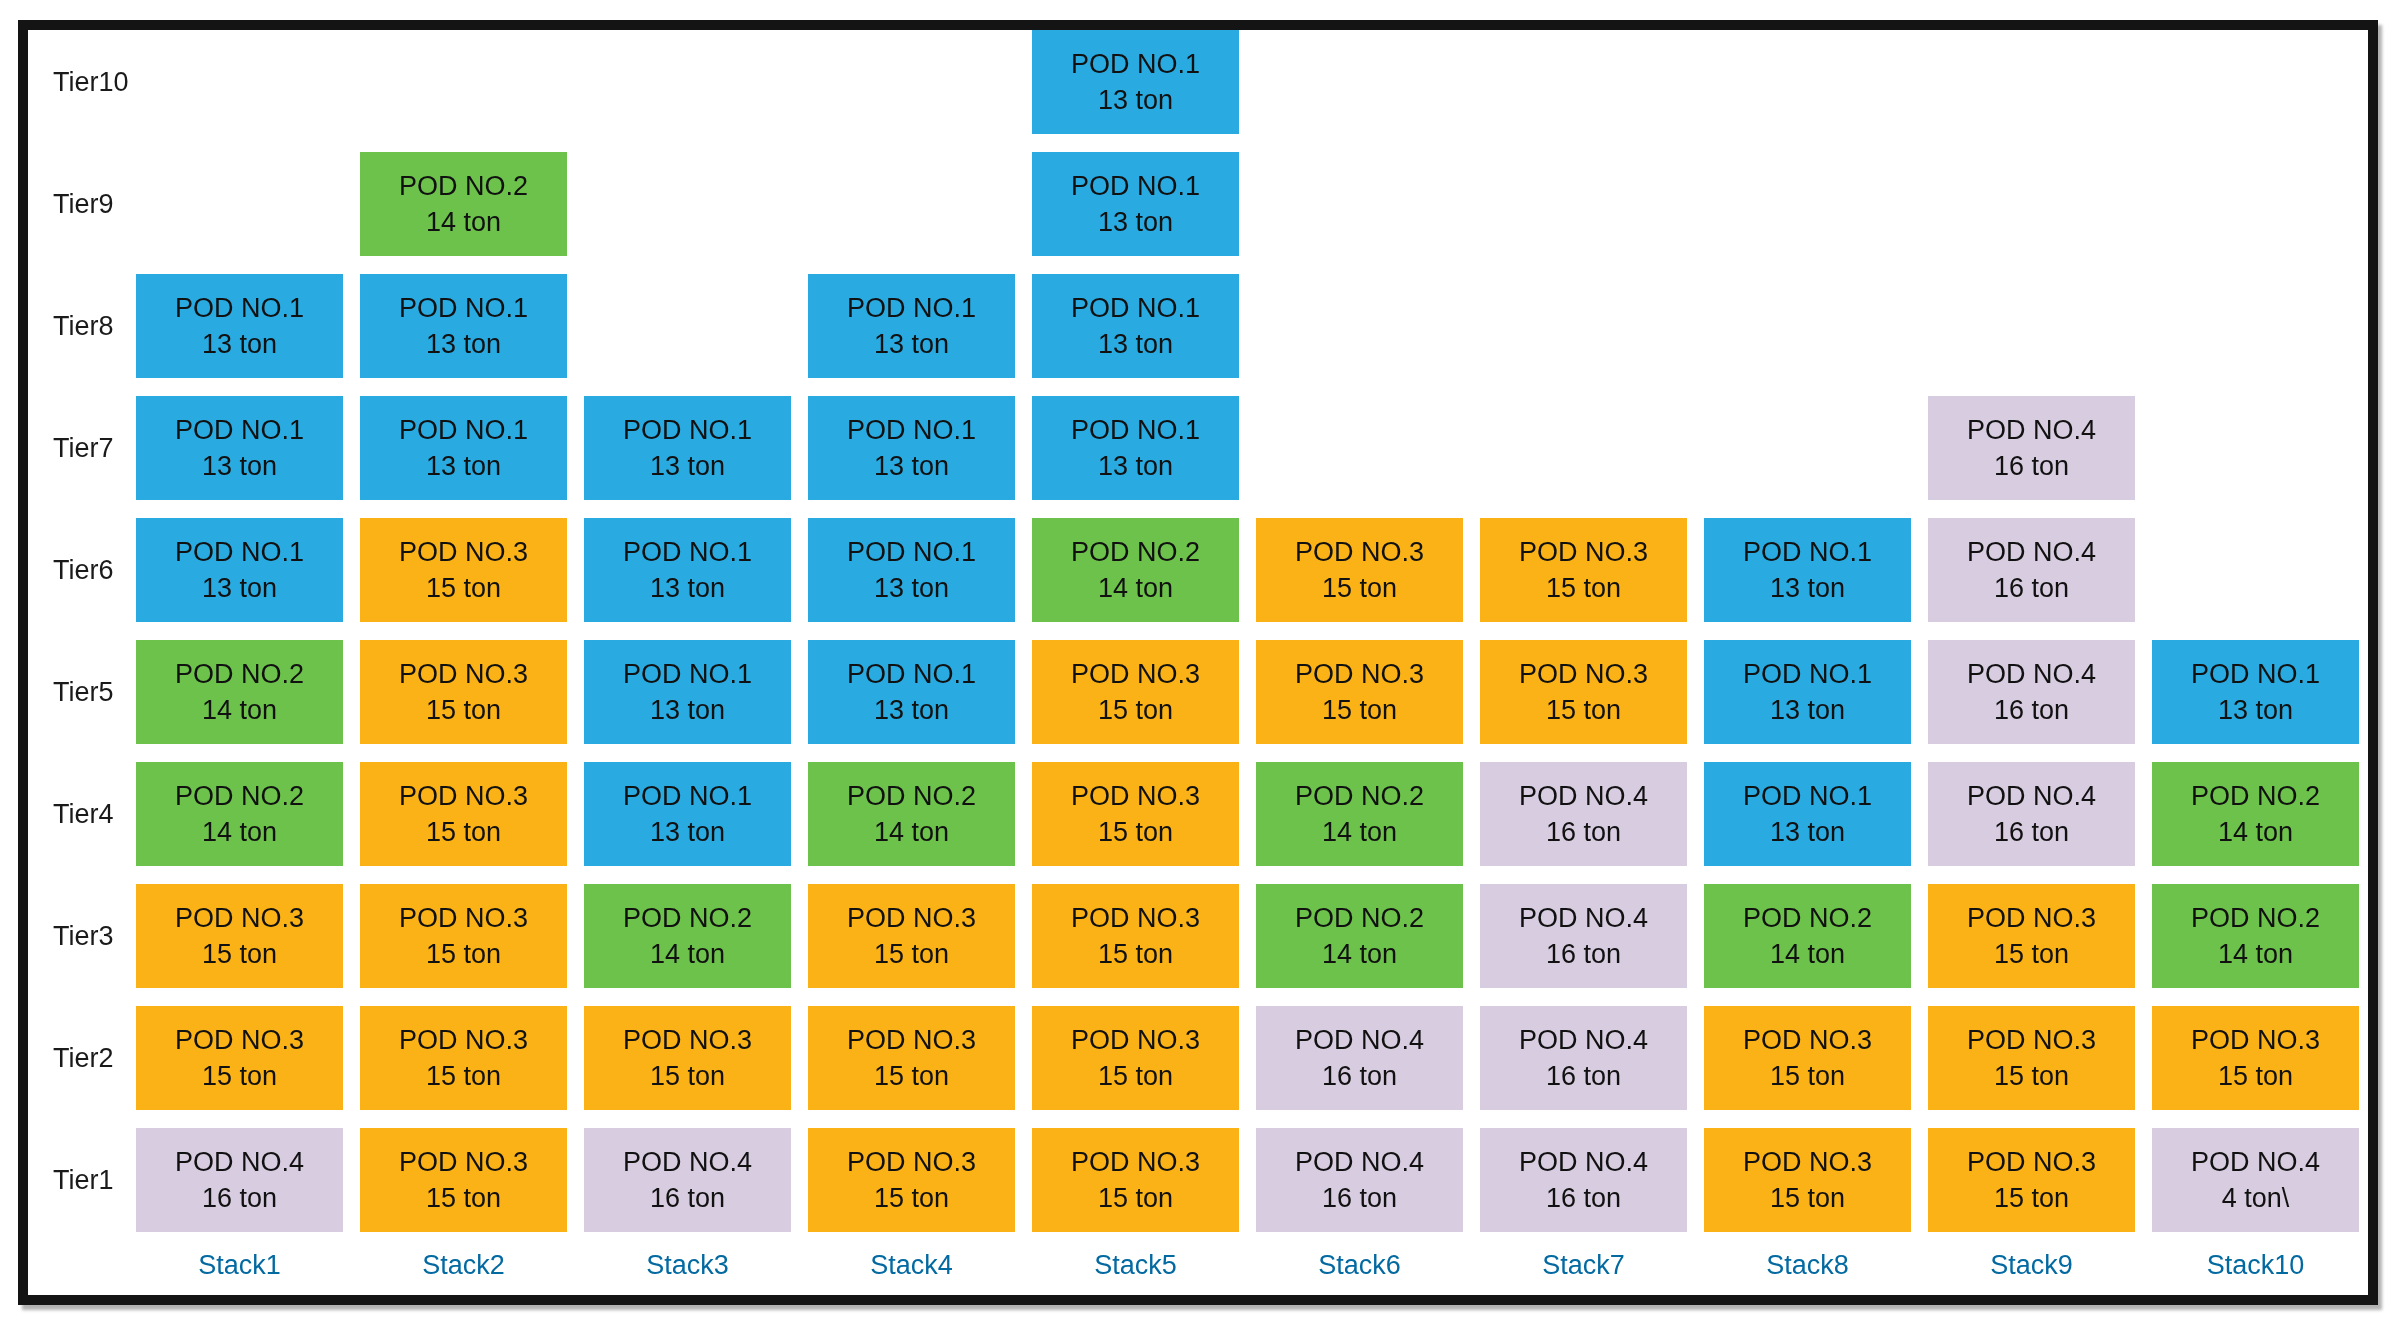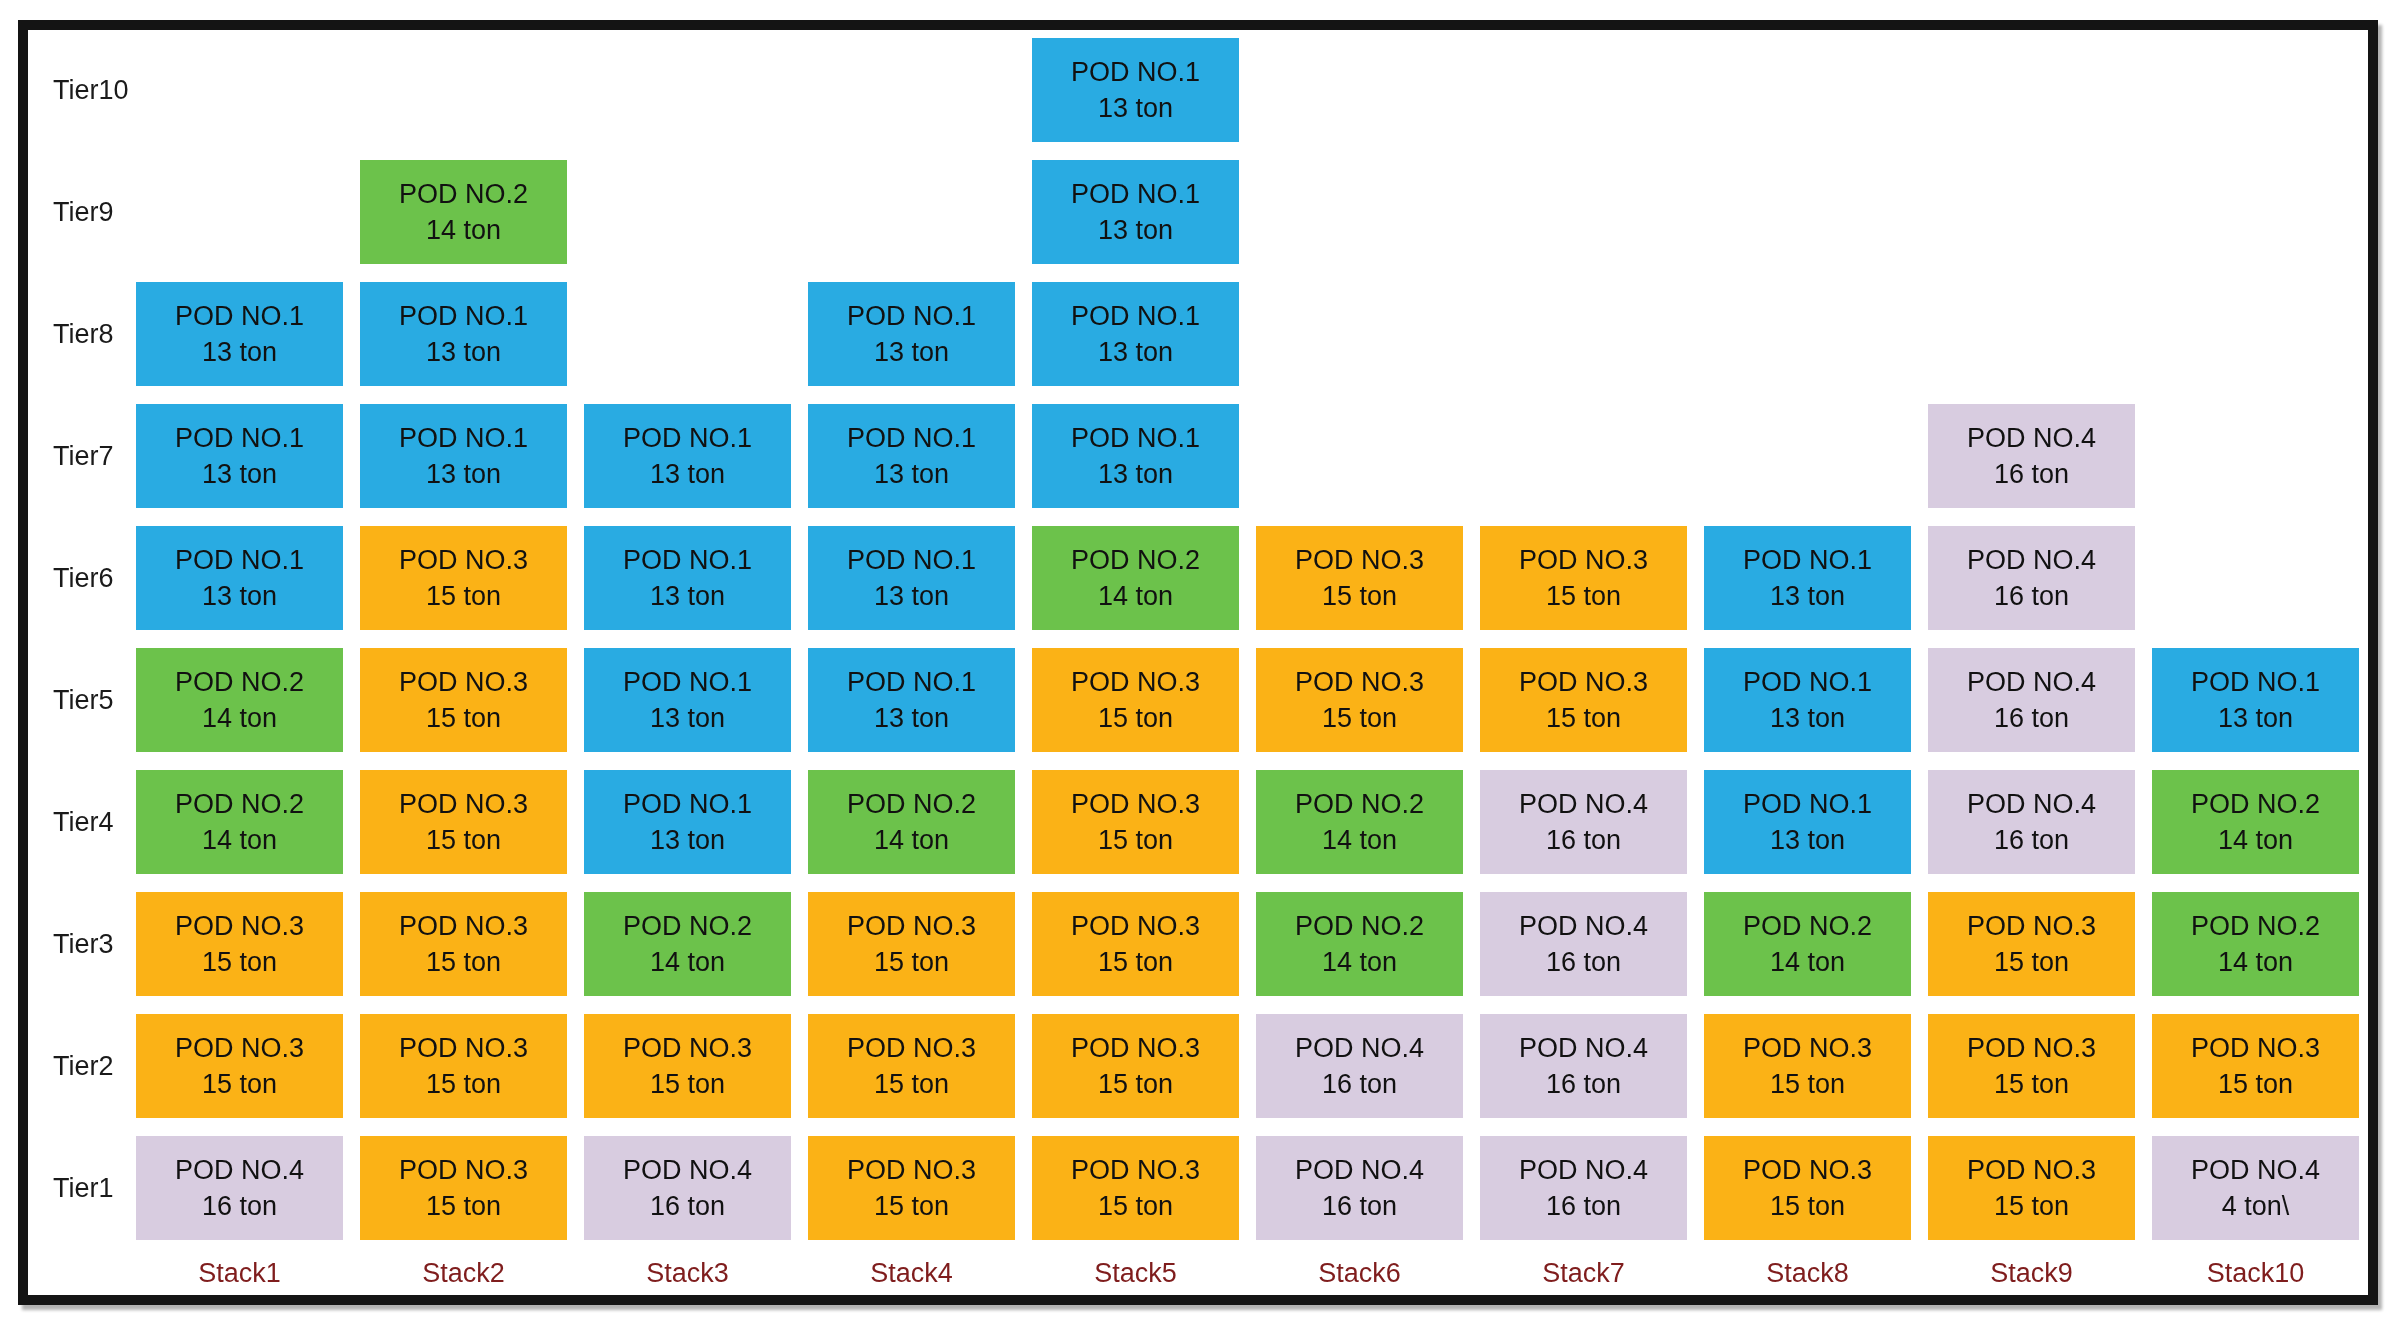--- a/index.html
+++ b/index.html
@@ -25,21 +25,21 @@
     box-sizing: border-box;
     background: #ffffff;
     box-shadow: 4px 5px 3px rgba(0,0,0,0.30);
   }
   .board {
     position: absolute;
     left: 0;
     top: 0;
     right: 0;
     bottom: 0;
-    padding-top: 8px;
+    padding-top: 0;
     display: grid;
     grid-template-columns: 91px repeat(10, 207px);
     grid-auto-rows: 104px;
     column-gap: 17px;
     row-gap: 18px;
   }
   .tier-label {
     display: flex;
     align-items: center;
     padding-left: 25px;
@@ -62,21 +62,21 @@
   }
   .stack-label-row {
     height: 30px !important;
   }
   .stack-label {
     display: flex;
     align-items: flex-start;
     justify-content: center;
     font-size: 27px;
     line-height: 30px;
-    color: #7f1d1d;
+    color: #0369a1;
     white-space: nowrap;
   }
 </style>
 </head>
 <body>
 
 <div class="canvas">
   <div class="frame">
     <div class="board" id="board">
         <div class="tier-label">Tier10</div>

